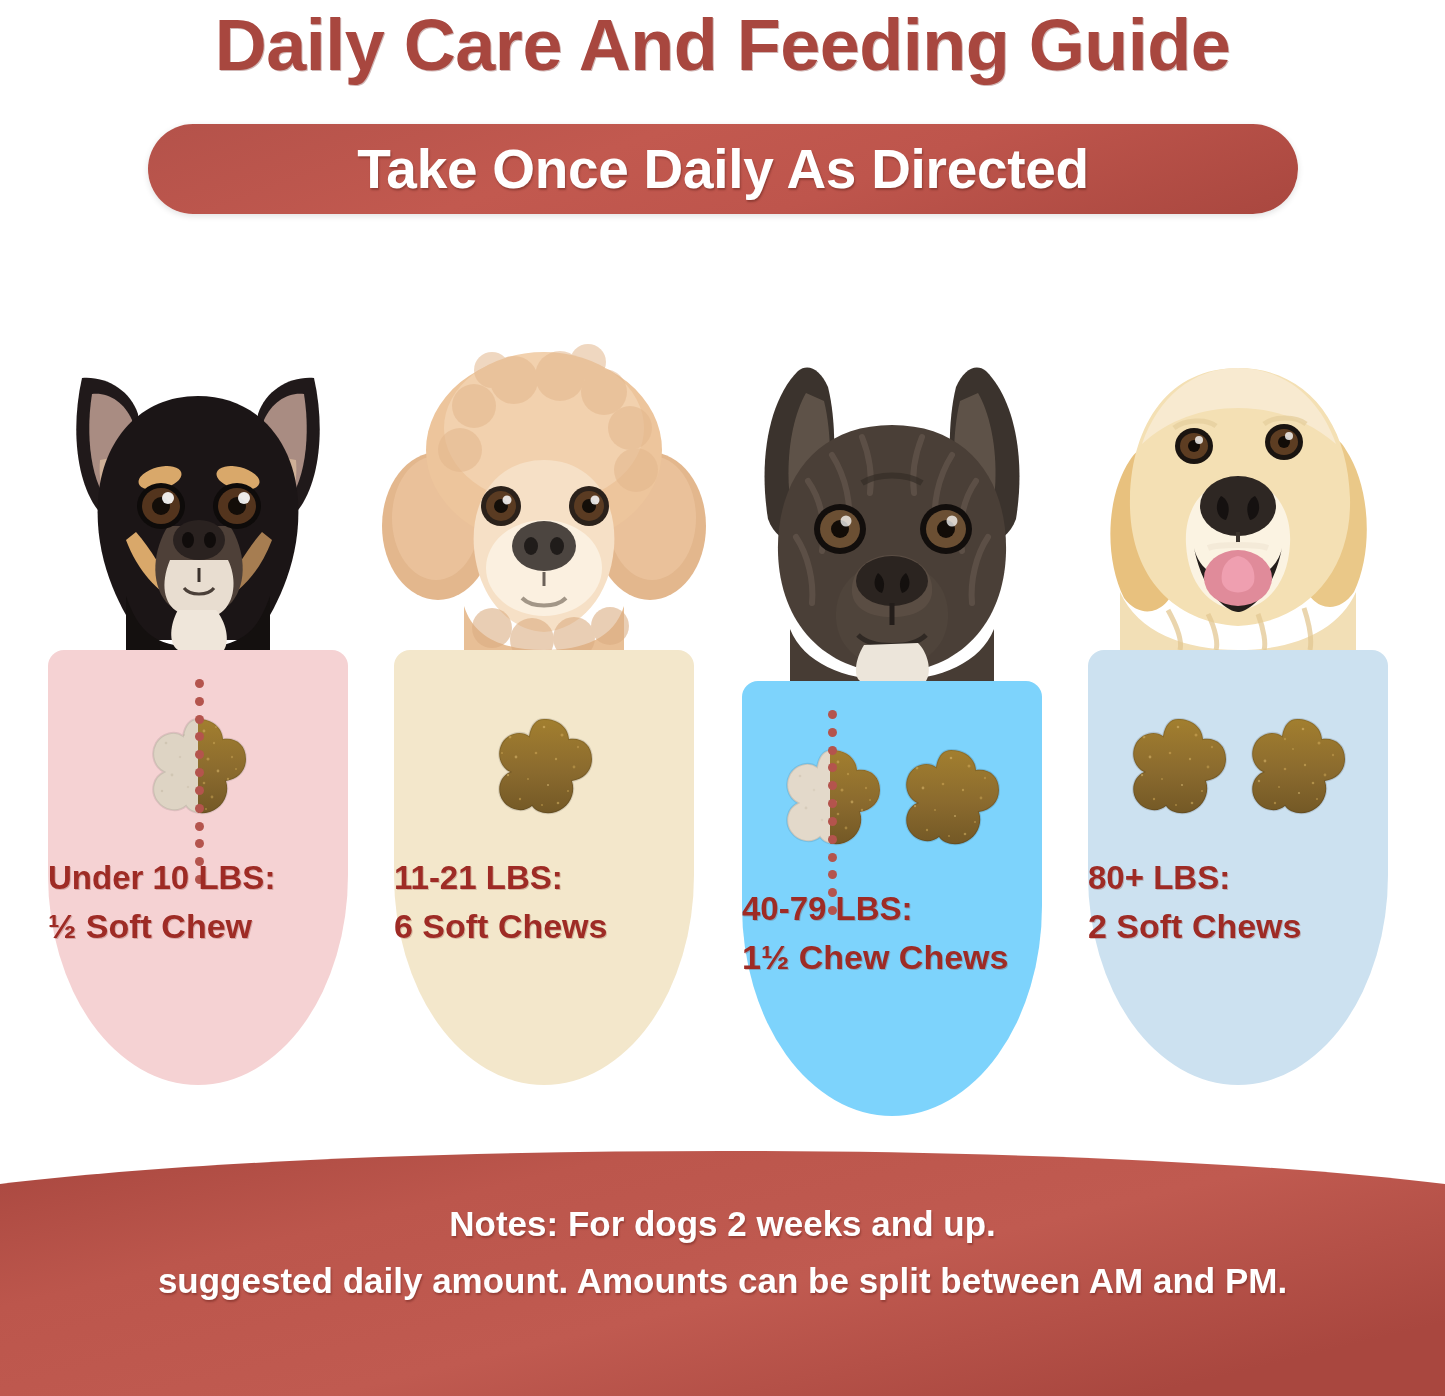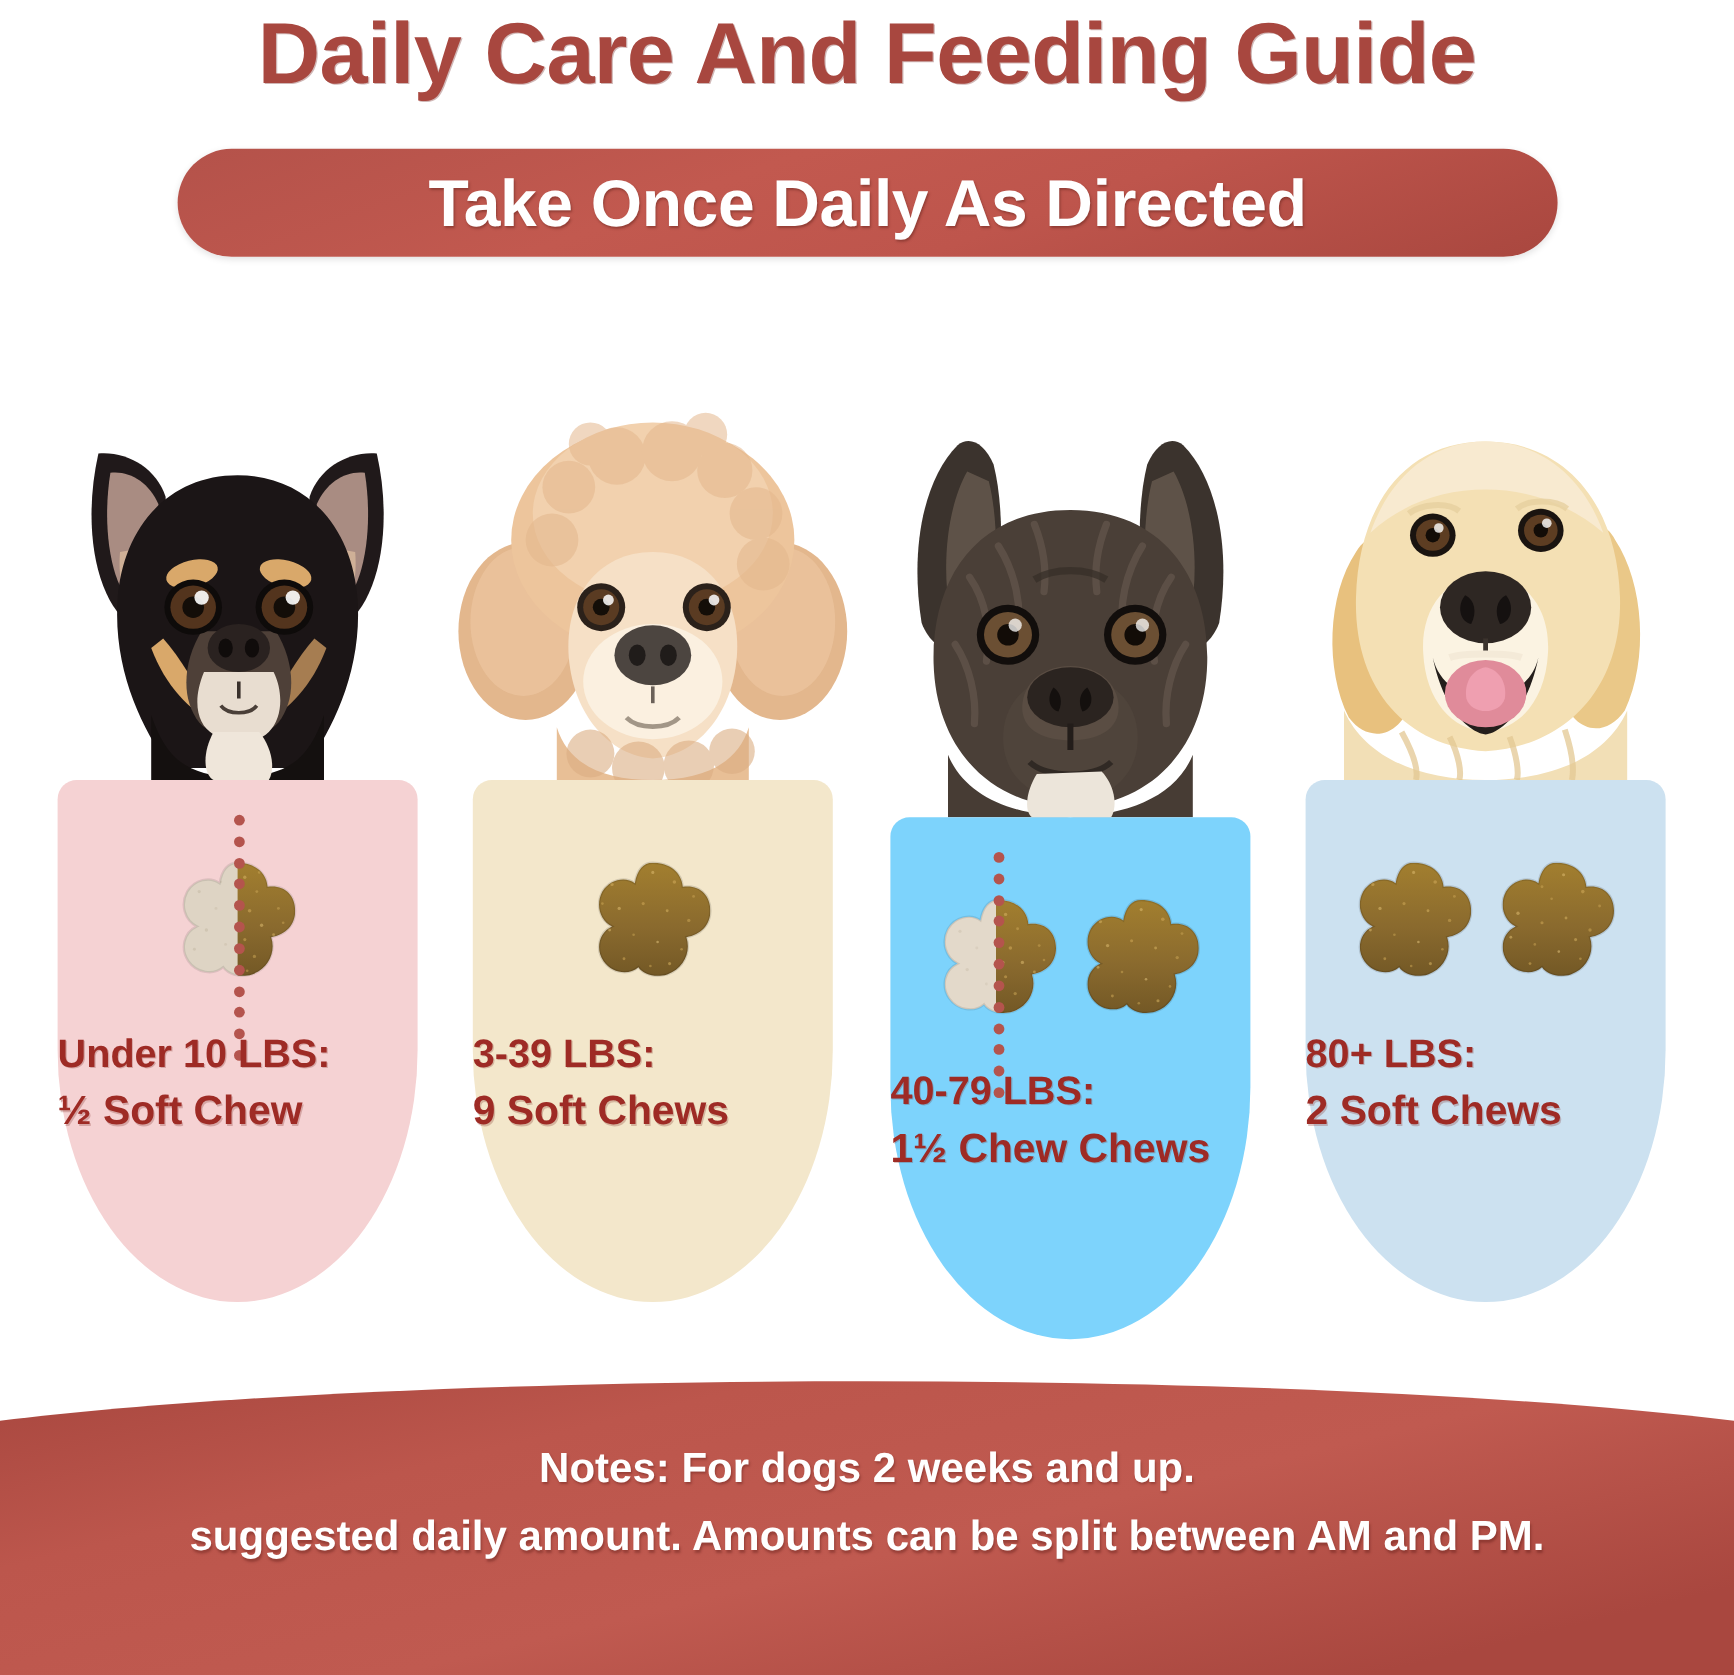--- a/index.html
+++ b/index.html
@@ -327,22 +327,22 @@
                 <circle cx="92" cy="66" r="1.2" fill="#dcbb70"></circle>
                   <circle cx="10" cy="40" r="1.1" fill="#c9a455"></circle>
               </g>
             </g>
             <path d="M52 6 C66 6 76 14 77 26 C90 24 100 32 100 46 C100 58 92 66 80 68 C84 80 78 94 64 99 C54 102 44 99 40 93 C32 100 18 98 11 88 C4 78 7 64 18 59 C8 54 4 41 10 30 C16 20 29 17 37 23 C39 12 44 6 52 6Z" fill="none" stroke="#00000020" stroke-width="2"></path>
           </svg>
         </div>
       </div>
 
       <div class="lines" style="color: rgb(158, 43, 37);">
-        <div class="l1">3-39 LBS:</div>
-        <div class="l2">9 Soft Chews</div>
+        <div class="l1">11-21 LBS:</div>
+        <div class="l2">6 Soft Chews</div>
       </div>
     </div>
 
     <div class="card c2" style="background: #7dd3fc; margin-top: 31px;">
       <div class="dogwrap">
         <svg viewBox="0 0 360 340">
           <g>
 
             <path d="M86 30 C58 58 46 116 56 178 C66 206 96 210 110 186 C124 150 126 86 116 46 C108 28 96 22 86 30Z" fill="#3b332d"></path>
             <path d="M94 52 C78 80 72 128 80 172 C90 190 104 188 112 170 C120 140 120 92 112 60Z" fill="#6b5d52" opacity=".75"></path>

